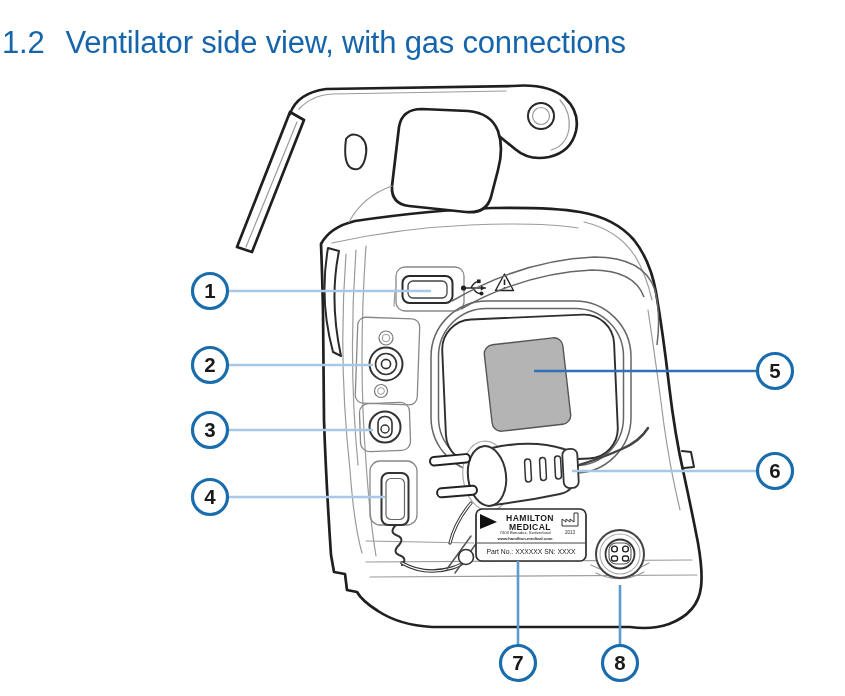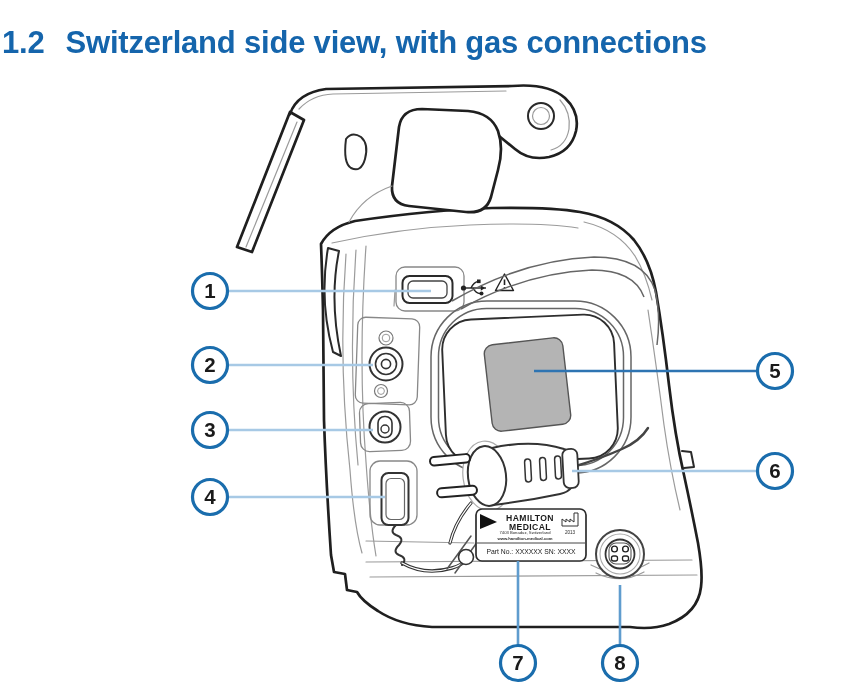--- a/index.html
+++ b/index.html
@@ -1,19 +1,19 @@
 <!DOCTYPE html>
 <html><head>
 <meta charset="utf-8">
 <style>
   html,body{margin:0;padding:0;background:#fff;}
   .page{position:relative;width:845px;height:696px;background:#fff;overflow:hidden;
         font-family:"Liberation Sans",sans-serif;}
   .heading{position:absolute;top:4px;left:2px;display:flex;align-items:baseline;
-           color:#1565ac;font-size:31px;font-weight:700;letter-spacing:-0.2px;white-space:nowrap;}
+           color:#1565ac;font-size:31px;font-weight:400;letter-spacing:-0.2px;white-space:nowrap;}
   .heading .num{margin-right:21px;}
   .diagram{position:absolute;top:0;left:0;width:845px;height:696px;}
   
   .d3{stroke:#1f1f1f;stroke-width:2.7;fill:none;stroke-linecap:round;stroke-linejoin:round;}
   .d3f{stroke:#1f1f1f;stroke-width:2.7;fill:#fff;stroke-linecap:round;stroke-linejoin:round;}
   .d2{stroke:#2a2a2a;stroke-width:2;fill:none;stroke-linecap:round;stroke-linejoin:round;}
   .d2f{stroke:#2a2a2a;stroke-width:2;fill:#fff;stroke-linecap:round;stroke-linejoin:round;}
   .m15{stroke:#555;stroke-width:1.5;fill:none;stroke-linecap:round;}
   .lt{stroke:#9b9b9b;stroke-width:1.2;fill:none;stroke-linecap:round;}
   .lt2{stroke:#888;stroke-width:1.3;fill:none;stroke-linecap:round;}
@@ -30,21 +30,21 @@
   .leader-dark{stroke:#2e74b2;stroke-width:2.6;fill:none;}
   .leader-med{stroke:#5f9cce;stroke-width:2.6;fill:none;}
 </style>
 </head>
 <body>
 
 <div class="page">
 
   <h1 class="heading">
     <span class="num">1.2</span>
-    <span class="txt">Switzerland side view, with gas connections</span>
+    <span class="txt">Ventilator side view, with gas connections</span>
   </h1>
 
   <svg class="diagram" viewBox="0 0 845 696">
 
     <g>
       <path class="d3f" d="M 321,244 Q 330,227 355,221 Q 430,210 492,208 Q 552,207 580,212
         Q 615,218 634,240 Q 650,260 656,292 Q 663,333 669,385 Q 675,436 684,475
         Q 692,512 698,543 Q 703,572 701,587 Q 698,613 669,624 Q 652,630 630,627
         L 432,627 Q 399,625 378,611 Q 362,601 357,592 L 347,590 L 345,574 L 334,572 L 331,555
         Q 326,480 324,420 L 323,310 Q 322,268 321,244 Z"></path>

